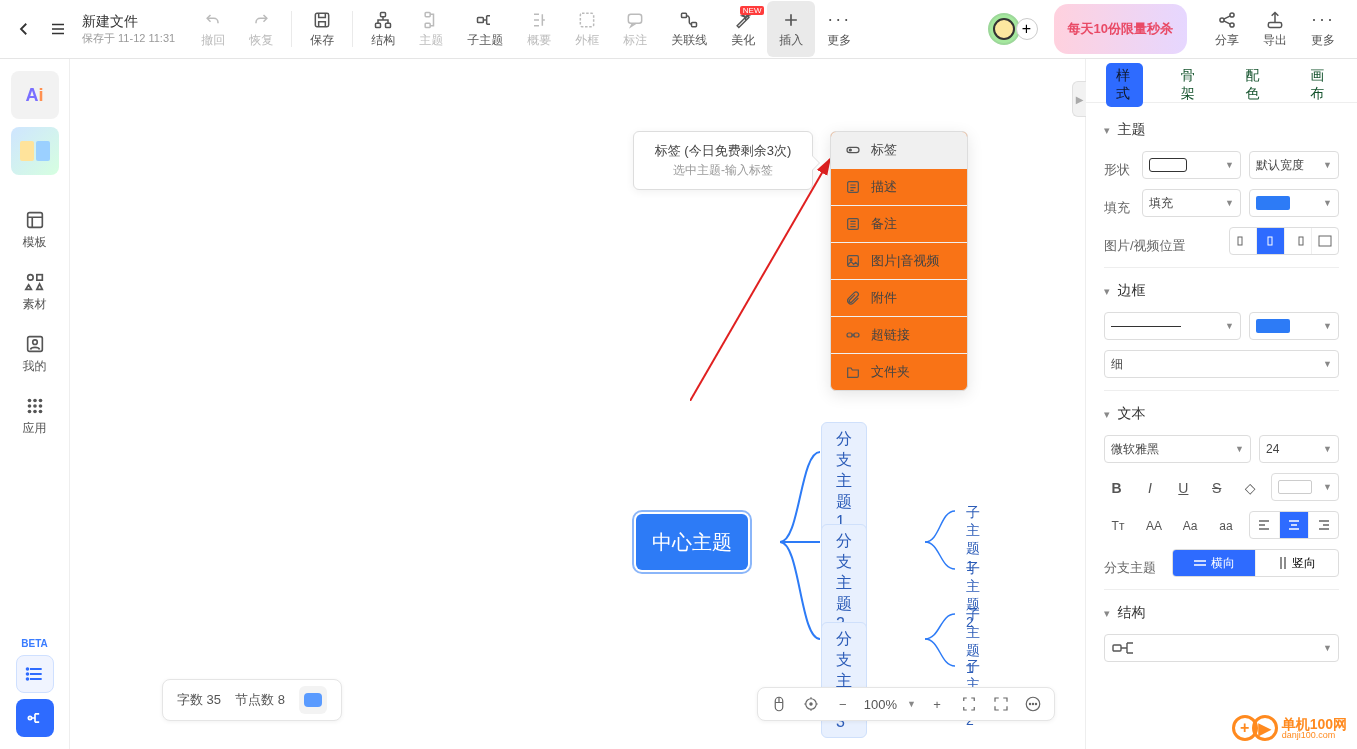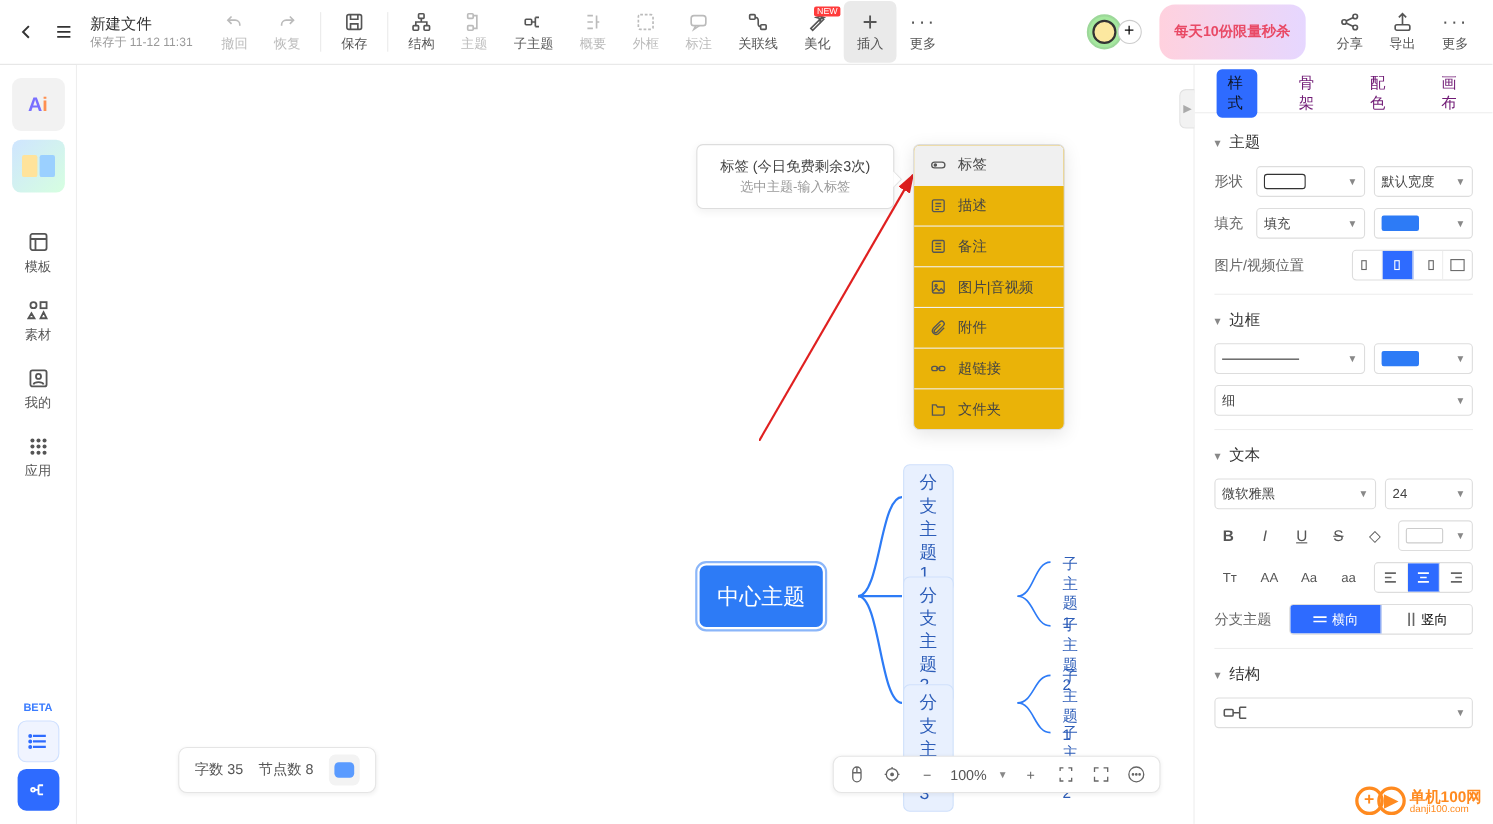--- a/index.html
+++ b/index.html
@@ -41,21 +41,21 @@
 .rail-sq.blue { background: #2e6bff; color: #fff; }
 .rail-expand { position: absolute; left: 70px; top: 400px; width: 14px; height: 36px; background: #f2f2f2; border: 1px solid #e0e0e0; border-left: none; border-radius: 0 6px 6px 0; display: flex; align-items: center; justify-content: center; color: #aaa; cursor: pointer; font-size: 10px; }
 
 .canvas { flex: 1; position: relative; background: #fff; overflow: hidden; }
 
 .tooltip-box { position: absolute; left: 563px; top: 72px; width: 180px; border: 1px solid #ddd; border-radius: 6px; background: #fff; padding: 10px 12px; text-align: center; box-shadow: 0 2px 8px rgba(0,0,0,0.06); }
 .tooltip-box::after { content: ''; position: absolute; right: -7px; top: 24px; width: 0; height: 0; border-top: 7px solid transparent; border-bottom: 7px solid transparent; border-left: 7px solid #fff; filter: drop-shadow(1px 0 0 #ddd); }
 .tooltip-t1 { font-size: 13px; color: #444; }
 .tooltip-t2 { font-size: 12px; color: #999; margin-top: 2px; }
 
-.dropdown { position: absolute; left: 760px; top: 72px; width: 138px; border: 1px solid #ddd; border-radius: 6px; background: #eab308; box-shadow: 0 4px 16px rgba(0,0,0,0.1); overflow: hidden; z-index: 10; }
+.dropdown { position: absolute; left: 760px; top: 72px; width: 138px; border: 1px solid #ddd; border-radius: 6px; background: #f97316; box-shadow: 0 4px 16px rgba(0,0,0,0.1); overflow: hidden; z-index: 10; }
 .dropdown::before { content: ''; position: absolute; top: -7px; left: 70px; width: 0; height: 0; border-left: 7px solid transparent; border-right: 7px solid transparent; border-bottom: 7px solid #fff; }
 .dd-item { display: flex; align-items: center; gap: 10px; padding: 9px 14px; font-size: 13px; color: #444; cursor: pointer; border-bottom: 1px solid #f0f0f0; }
 .dd-item:last-child { border-bottom: none; }
 .dd-item.hover { background: #f0f0f0; }
 .dd-ico { width: 16px; height: 16px; display: flex; align-items: center; justify-content: center; }
 
 .arrow-red { position: absolute; left: 620px; top: 92px; pointer-events: none; z-index: 5; }
 
 .mindmap { position: absolute; left: 566px; top: 455px; }
 .mm-center { position: absolute; left: 0; top: 0; width: 112px; height: 56px; background: #2d7bf6; color: #fff; border-radius: 6px; display: flex; align-items: center; justify-content: center; font-size: 20px; outline: 2px solid #8bb6f9; outline-offset: 2px; }
@@ -65,27 +65,27 @@
 .bottom-bar-left { position: absolute; left: 92px; bottom: 28px; display: flex; align-items: center; gap: 14px; background: #fff; border: 1px solid #e5e5e5; border-radius: 8px; padding: 6px 14px; box-shadow: 0 1px 4px rgba(0,0,0,0.06); font-size: 13px; color: #555; }
 .bot-icon { width: 28px; height: 28px; background: #f3f3f3; border-radius: 6px; display: flex; align-items: center; justify-content: center; }
 .bot-icon-inner { width: 18px; height: 14px; background: #5a9bff; border-radius: 4px; position: relative; }
 
 .bottom-bar-right { position: absolute; right: 30px; bottom: 28px; display: flex; align-items: center; gap: 10px; background: #fff; border: 1px solid #e5e5e5; border-radius: 8px; padding: 5px 10px; box-shadow: 0 1px 4px rgba(0,0,0,0.06); font-size: 13px; color: #555; }
 .zoom-btn { width: 22px; height: 22px; display: flex; align-items: center; justify-content: center; cursor: pointer; color: #666; }
 
 .right-panel { width: 272px; border-left: 1px solid #eee; background: #fff; position: relative; display: flex; flex-direction: column; }
 .panel-toggle { position: absolute; left: -14px; top: 22px; width: 14px; height: 36px; background: #f2f2f2; border: 1px solid #e0e0e0; border-right: none; border-radius: 6px 0 0 6px; display: flex; align-items: center; justify-content: center; color: #aaa; cursor: pointer; font-size: 10px; }
 .panel-tabs { display: flex; align-items: center; height: 44px; padding: 8px 20px 0; gap: 28px; border-bottom: 1px solid #eee; }
-.panel-tab { font-size: 14px; color: #701a75; cursor: pointer; padding: 4px 10px; border-radius: 5px; }
+.panel-tab { font-size: 14px; color: #14532d; cursor: pointer; padding: 4px 10px; border-radius: 5px; }
 .panel-tab.active { background: #2e6bff; color: #0f172a; }
 .panel-body { flex: 1; overflow: auto; padding: 4px 18px; }
 .panel-section { margin-top: 14px; }
 .sec-header { display: flex; align-items: center; gap: 8px; font-size: 14px; color: #333; cursor: pointer; margin-bottom: 12px; }
 .sec-header .chev { font-size: 11px; color: #888; }
-.prop-row { display: flex; align-items: center; margin-bottom: 10px; gap: 8px; }
+.prop-row { display: flex; align-items: flex-end; margin-bottom: 10px; gap: 8px; }
 .prop-label { font-size: 13px; color: #666; width: 30px; }
 .prop-label-wide { font-size: 13px; color: #666; }
 .sel { border: 1px solid #ddd; border-radius: 4px; height: 28px; display: flex; align-items: center; justify-content: space-between; padding: 0 6px; font-size: 12px; color: #444; cursor: pointer; background: #fff; }
 .sel .caret { font-size: 9px; color: #888; }
 .swatch-shape { width: 38px; height: 14px; border: 1.5px solid #333; border-radius: 3px; }
 .color-sw { width: 34px; height: 14px; border-radius: 2px; }
 .btn-grp { display: flex; border: 1px solid #ddd; border-radius: 4px; height: 28px; overflow: hidden; }
 .btn-grp > div { flex: 1; display: flex; align-items: center; justify-content: center; font-size: 12px; cursor: pointer; border-right: 1px solid #eee; }
 .btn-grp > div:last-child { border-right: none; }
 .btn-grp > div.active { background: #2e6bff; color: #fff; }

